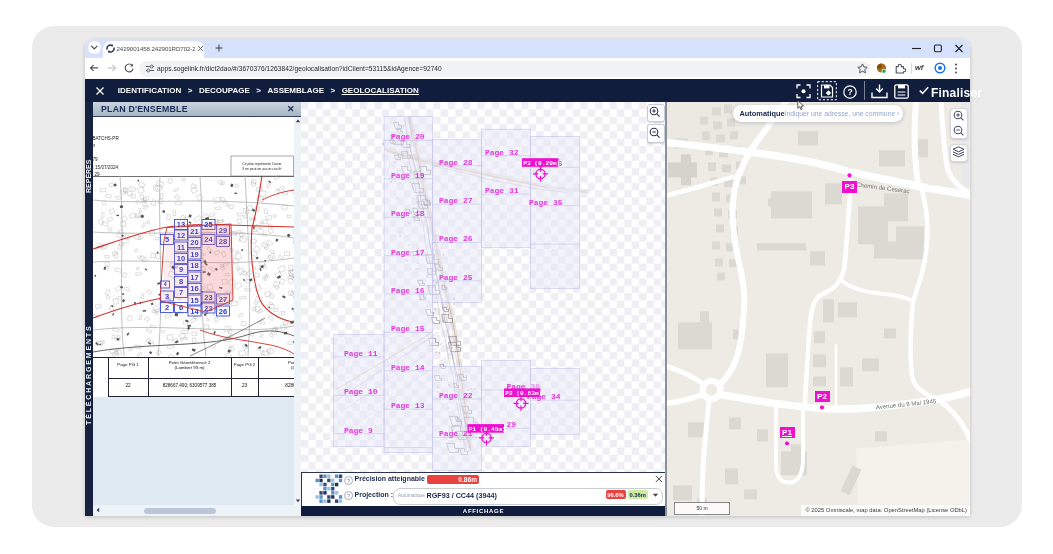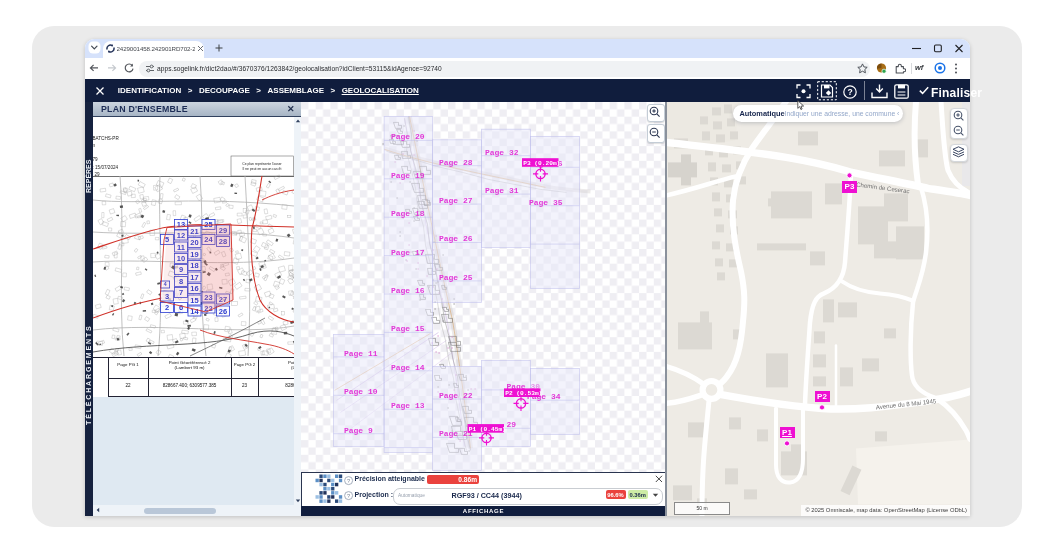--- a/index.html
+++ b/index.html
@@ -944,21 +944,21 @@
 <div class="abs" style="left:426.5px;top:475.3px;width:52.5px;height:9.2px;background:#ea423e;border-radius:2px;">
     <span style="position:absolute;right:2px;top:1.2px;font-size:6.6px;font-weight:bold;color:#fff;">0.86m</span>
   </div>
 <svg class="abs" style="left:343.5px;top:490.8px" width="10" height="10">
     <circle cx="4.6" cy="4.6" r="4" fill="none" stroke="#9aa5b5" stroke-width="0.9"></circle>
     <text x="4.6" y="7" font-size="5.6" fill="#7a8596" text-anchor="middle" font-family="Liberation Sans">?</text>
   </svg>
 <div class="abs" style="left:354.5px;top:490.6px;font-size:7px;font-weight:600;color:#1b2b4d;">Projection :</div>
 <div class="abs" style="left:393px;top:487.6px;width:268px;height:15px;border:0.9px solid #c9cdd2;border-radius:7px;background:#fff;"></div>
 <div class="abs" style="left:398px;top:492.6px;font-size:4.8px;color:#97a0ae;">Automatique</div>
-<div class="abs" style="left:426.5px;top:490.6px;font-size:7.2px;font-weight:bold;color:#17264a;margin-left:25px;">RGF93 / CC44 (3944)</div>
+<div class="abs" style="left:426.5px;top:490.6px;font-size:7.2px;font-weight:bold;color:#17264a;">RGF93 / CC44 (3944)</div>
 <div class="abs" style="left:605.5px;top:490.3px;width:20px;height:9px;background:#ea423e;border-radius:2px;">
     <span style="position:absolute;left:0;top:1.6px;width:100%;text-align:center;font-size:5.8px;font-weight:bold;color:#fff;">96.6%</span>
   </div>
 <div class="abs" style="left:627.5px;top:490.3px;width:20.5px;height:9px;background:#cdeca5;border-radius:2px;">
     <span style="position:absolute;left:0;top:1.6px;width:100%;text-align:center;font-size:5.8px;font-weight:bold;color:#203050;">0.36m</span>
   </div>
 <svg class="abs" style="left:651.5px;top:492.5px" width="7" height="5">
     <path d="M0.8 0.8 L3.5 3.8 L6.2 0.8 Z" fill="#444"></path>
   </svg>
 <svg class="abs" style="left:654.5px;top:475px" width="8" height="8">

